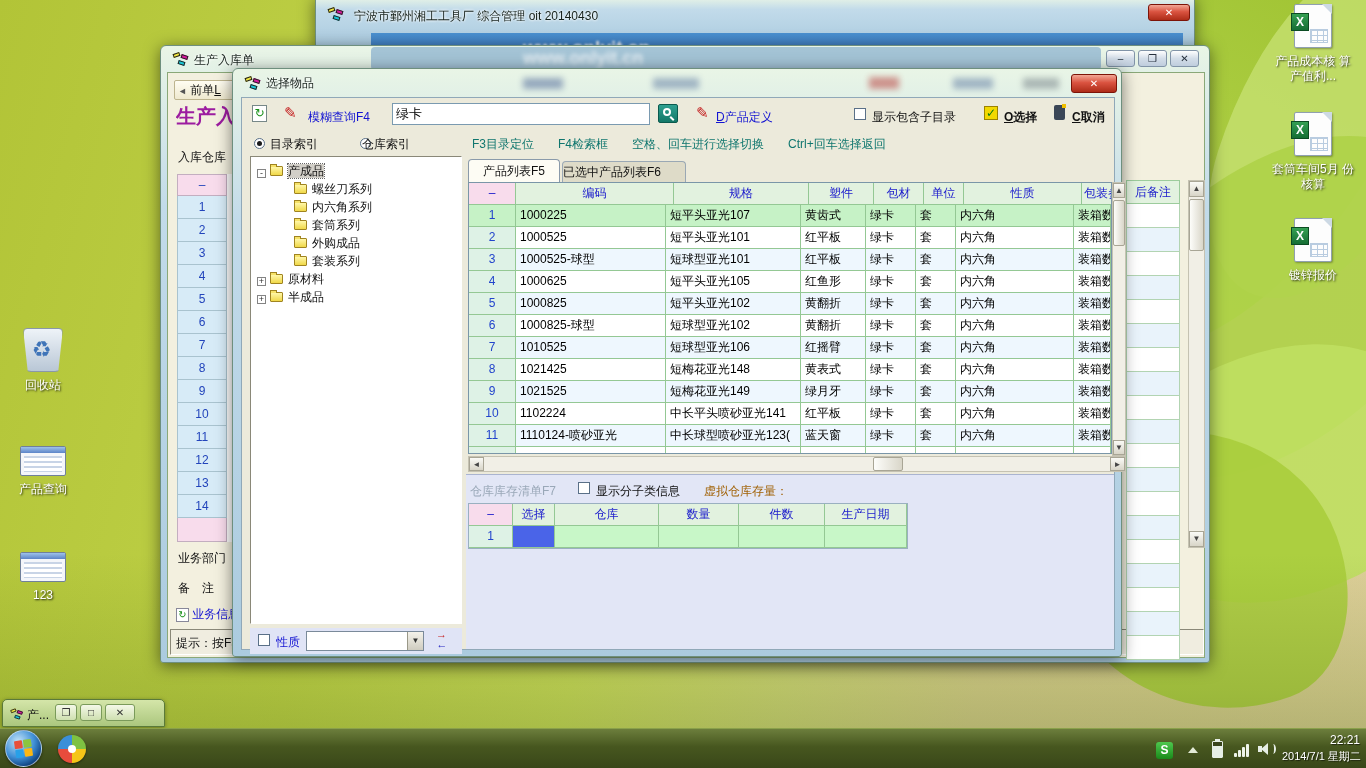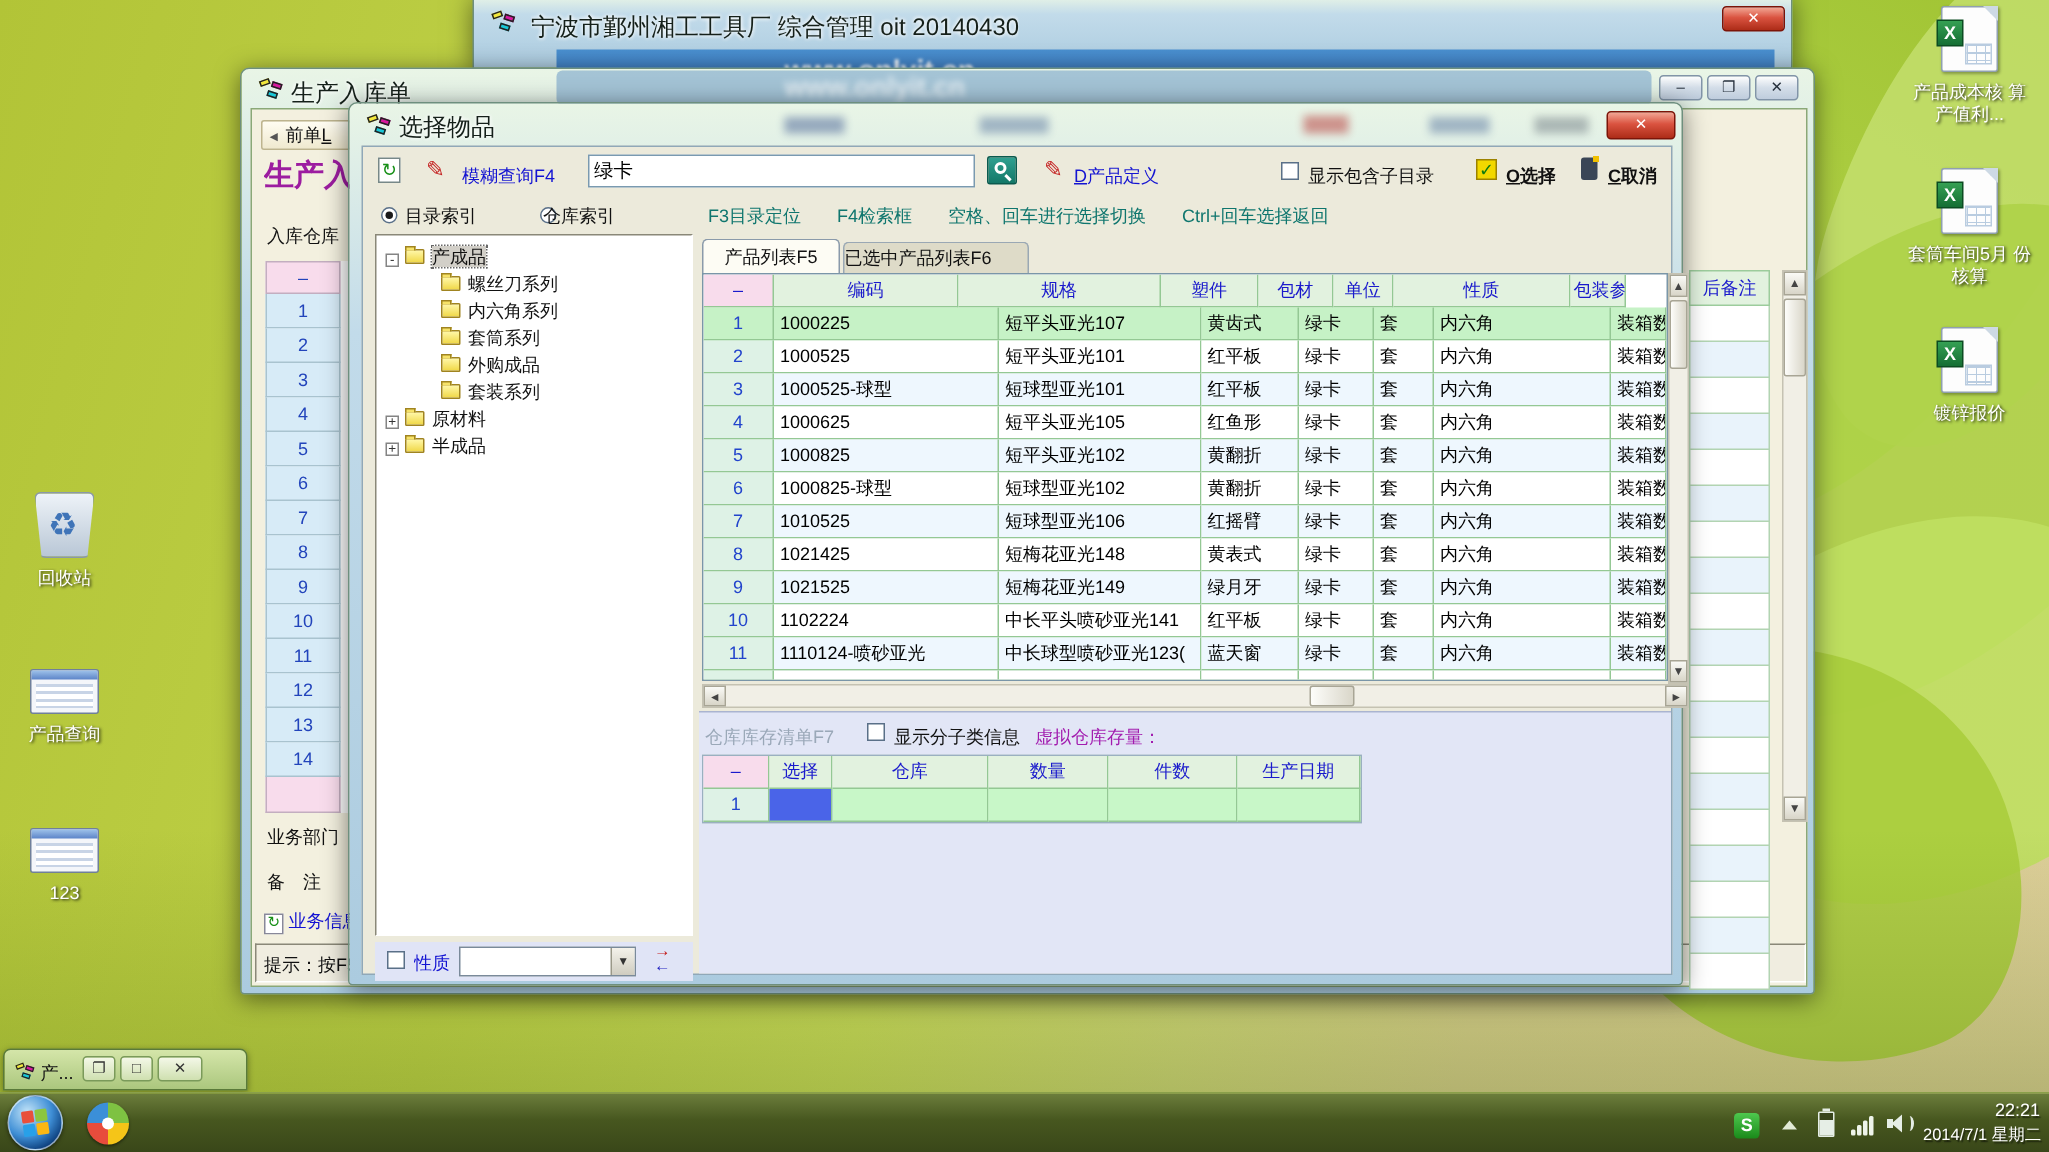--- a/index.html
+++ b/index.html
@@ -41,21 +41,21 @@
   .i-appwin:after{content:"";position:absolute;left:3px;top:9px;right:3px;bottom:3px;
     background:repeating-linear-gradient(to bottom,#c8d4e6 0 2px,#fff 2px 5px);}
   .i-excel{width:38px;height:44px;background:#fdfdfd;border:1px solid #90a0b0;border-radius:2px;box-shadow:1px 1px 2px rgba(0,0,0,.3);}
   .i-excel .x{position:absolute;left:-4px;top:8px;width:18px;height:18px;background:linear-gradient(#35a053,#156e34);border:1px solid #0c4c22;color:#fff;font-weight:bold;font-size:12px;line-height:16px;text-align:center;}
   .i-excel .grid{position:absolute;right:3px;bottom:4px;width:18px;height:14px;
     background:repeating-linear-gradient(to bottom,#b9cce0 0 1px,transparent 1px 5px),repeating-linear-gradient(to right,#b9cce0 0 1px,transparent 1px 6px);border:1px solid #b9cce0;}
   .i-excel .fold{position:absolute;right:-1px;top:-1px;border:5px solid;border-color:#cdd9e4 #cdd9e4 transparent transparent;}
   
   .win{position:absolute;border:1px solid #6e8f7e;border-radius:6px 6px 3px 3px;
     background:linear-gradient(180deg,#e9f5e6,#c2dbea 26%,#abcbdf);box-shadow:0 3px 16px rgba(0,0,0,.5);}
-  .tbar-title{position:absolute;top:6px;font-size:16px;color:#15201a;text-shadow:0 0 3px #fff,0 0 3px #fff;}
+  .tbar-title{position:absolute;top:6px;font-size:12px;color:#15201a;text-shadow:0 0 3px #fff,0 0 3px #fff;}
   .winbtn{position:absolute;height:17px;border:1px solid #8194a8;border-radius:3px;
     background:linear-gradient(#fefefe,#d3dde8 50%,#bfcddd);color:#26303c;font-size:10px;text-align:center;line-height:15px;}
   .winbtn-close{background:linear-gradient(#f2a795,#da5340 45%,#ad2c18);border-color:#7c1408;color:#fff;font-weight:bold;}
   .fcicon{display:inline-block;position:relative;width:16px;height:16px;vertical-align:middle;}
   .fcicon i{position:absolute;width:7px;height:4px;border:1px solid #222;}
   .fcicon .f1{left:0;top:2px;background:#f2e83c;transform:rotate(-20deg);}
   .fcicon .f2{left:8px;top:4px;background:#d8189e;transform:rotate(18deg);}
   .fcicon .f3{left:5px;top:10px;background:#18c8d8;transform:rotate(18deg);}
   
   .chk{display:inline-block;width:12px;height:12px;background:#fff;border:1px solid #5a7088;vertical-align:-2px;}
@@ -295,21 +295,21 @@
       <div class="abs" style="left:226px;top:61px;width:92px;height:23px;background:#fdfcf4;border:1px solid #8a9aaa;border-bottom:none;border-radius:4px 4px 0 0;text-align:center;line-height:22px;z-index:2;">
         <span>产品列表F5</span>
       </div>
       <div class="abs" style="left:320px;top:63px;width:124px;height:21px;background:#dedbc8;border:1px solid #9aa8b4;border-bottom:none;border-radius:4px 4px 0 0;text-align:left;line-height:20px;">
         <span>已选中产品列表F6</span>
       </div>
       
       <div class="abs" style="left:226px;top:84px;width:644px;height:272px;border:1px solid #7a96a8;background:#fff;overflow:hidden;">
         <div class="tr" id="prod-head">
             <div class="th th-first" style="width:47px">–</div>
-            <div class="th " style="width:123px">编码</div>
+            <div class="th " style="width:158px">编码</div>
             <div class="th " style="width:135px">规格</div>
             <div class="th " style="width:65px">塑件</div>
             <div class="th " style="width:50px">包材</div>
             <div class="th " style="width:40px">单位</div>
             <div class="th " style="width:118px">性质</div>
             <div class="th " style="width:37px">包装参</div>
           </div>
         <div id="prod-rows">
             <div class="tr row-sel">
               <div class="td td-num" style="width:47px">1</div>
@@ -442,21 +442,21 @@
         <div class="sbtn" style="left:0;top:0;width:15px;height:14px;line-height:13px;">◄</div>
         <div class="sthumb" style="left:404px;top:0;width:30px;height:14px;"></div>
         <div class="sbtn" style="left:641px;top:0;width:15px;height:14px;line-height:13px;">►</div>
       </div>
 
       
       <div class="abs" style="left:224px;top:376px;width:648px;height:175px;background:#e2e6f6;border-top:1px solid #aab4d0;">
         <span class="abs nowrap" style="left:4px;top:8px;color:#9aa8b8;">仓库库存清单F7</span>
         <span class="abs chk" style="left:112px;top:7px;"></span>
         <span class="abs nowrap" style="left:130px;top:8px;">显示分子类信息</span>
-        <span class="abs nowrap" style="left:224px;top:8px;color:#a21caf;">虚拟仓库存量：</span>
+        <span class="abs nowrap" style="left:238px;top:8px;color:#a16207;">虚拟仓库存量：</span>
         <div class="abs" style="left:2px;top:28px;width:440px;background:#fff;border:1px solid #9ab0c0;">
           <div class="tr" id="stock-head">
               <div class="th th-first" style="width:44px">–</div>
               <div class="th " style="width:42px">选择</div>
               <div class="th " style="width:104px">仓库</div>
               <div class="th " style="width:80px">数量</div>
               <div class="th " style="width:86px">件数</div>
               <div class="th " style="width:82px">生产日期</div>
             </div>
           <div class="tr" id="stock-row">

